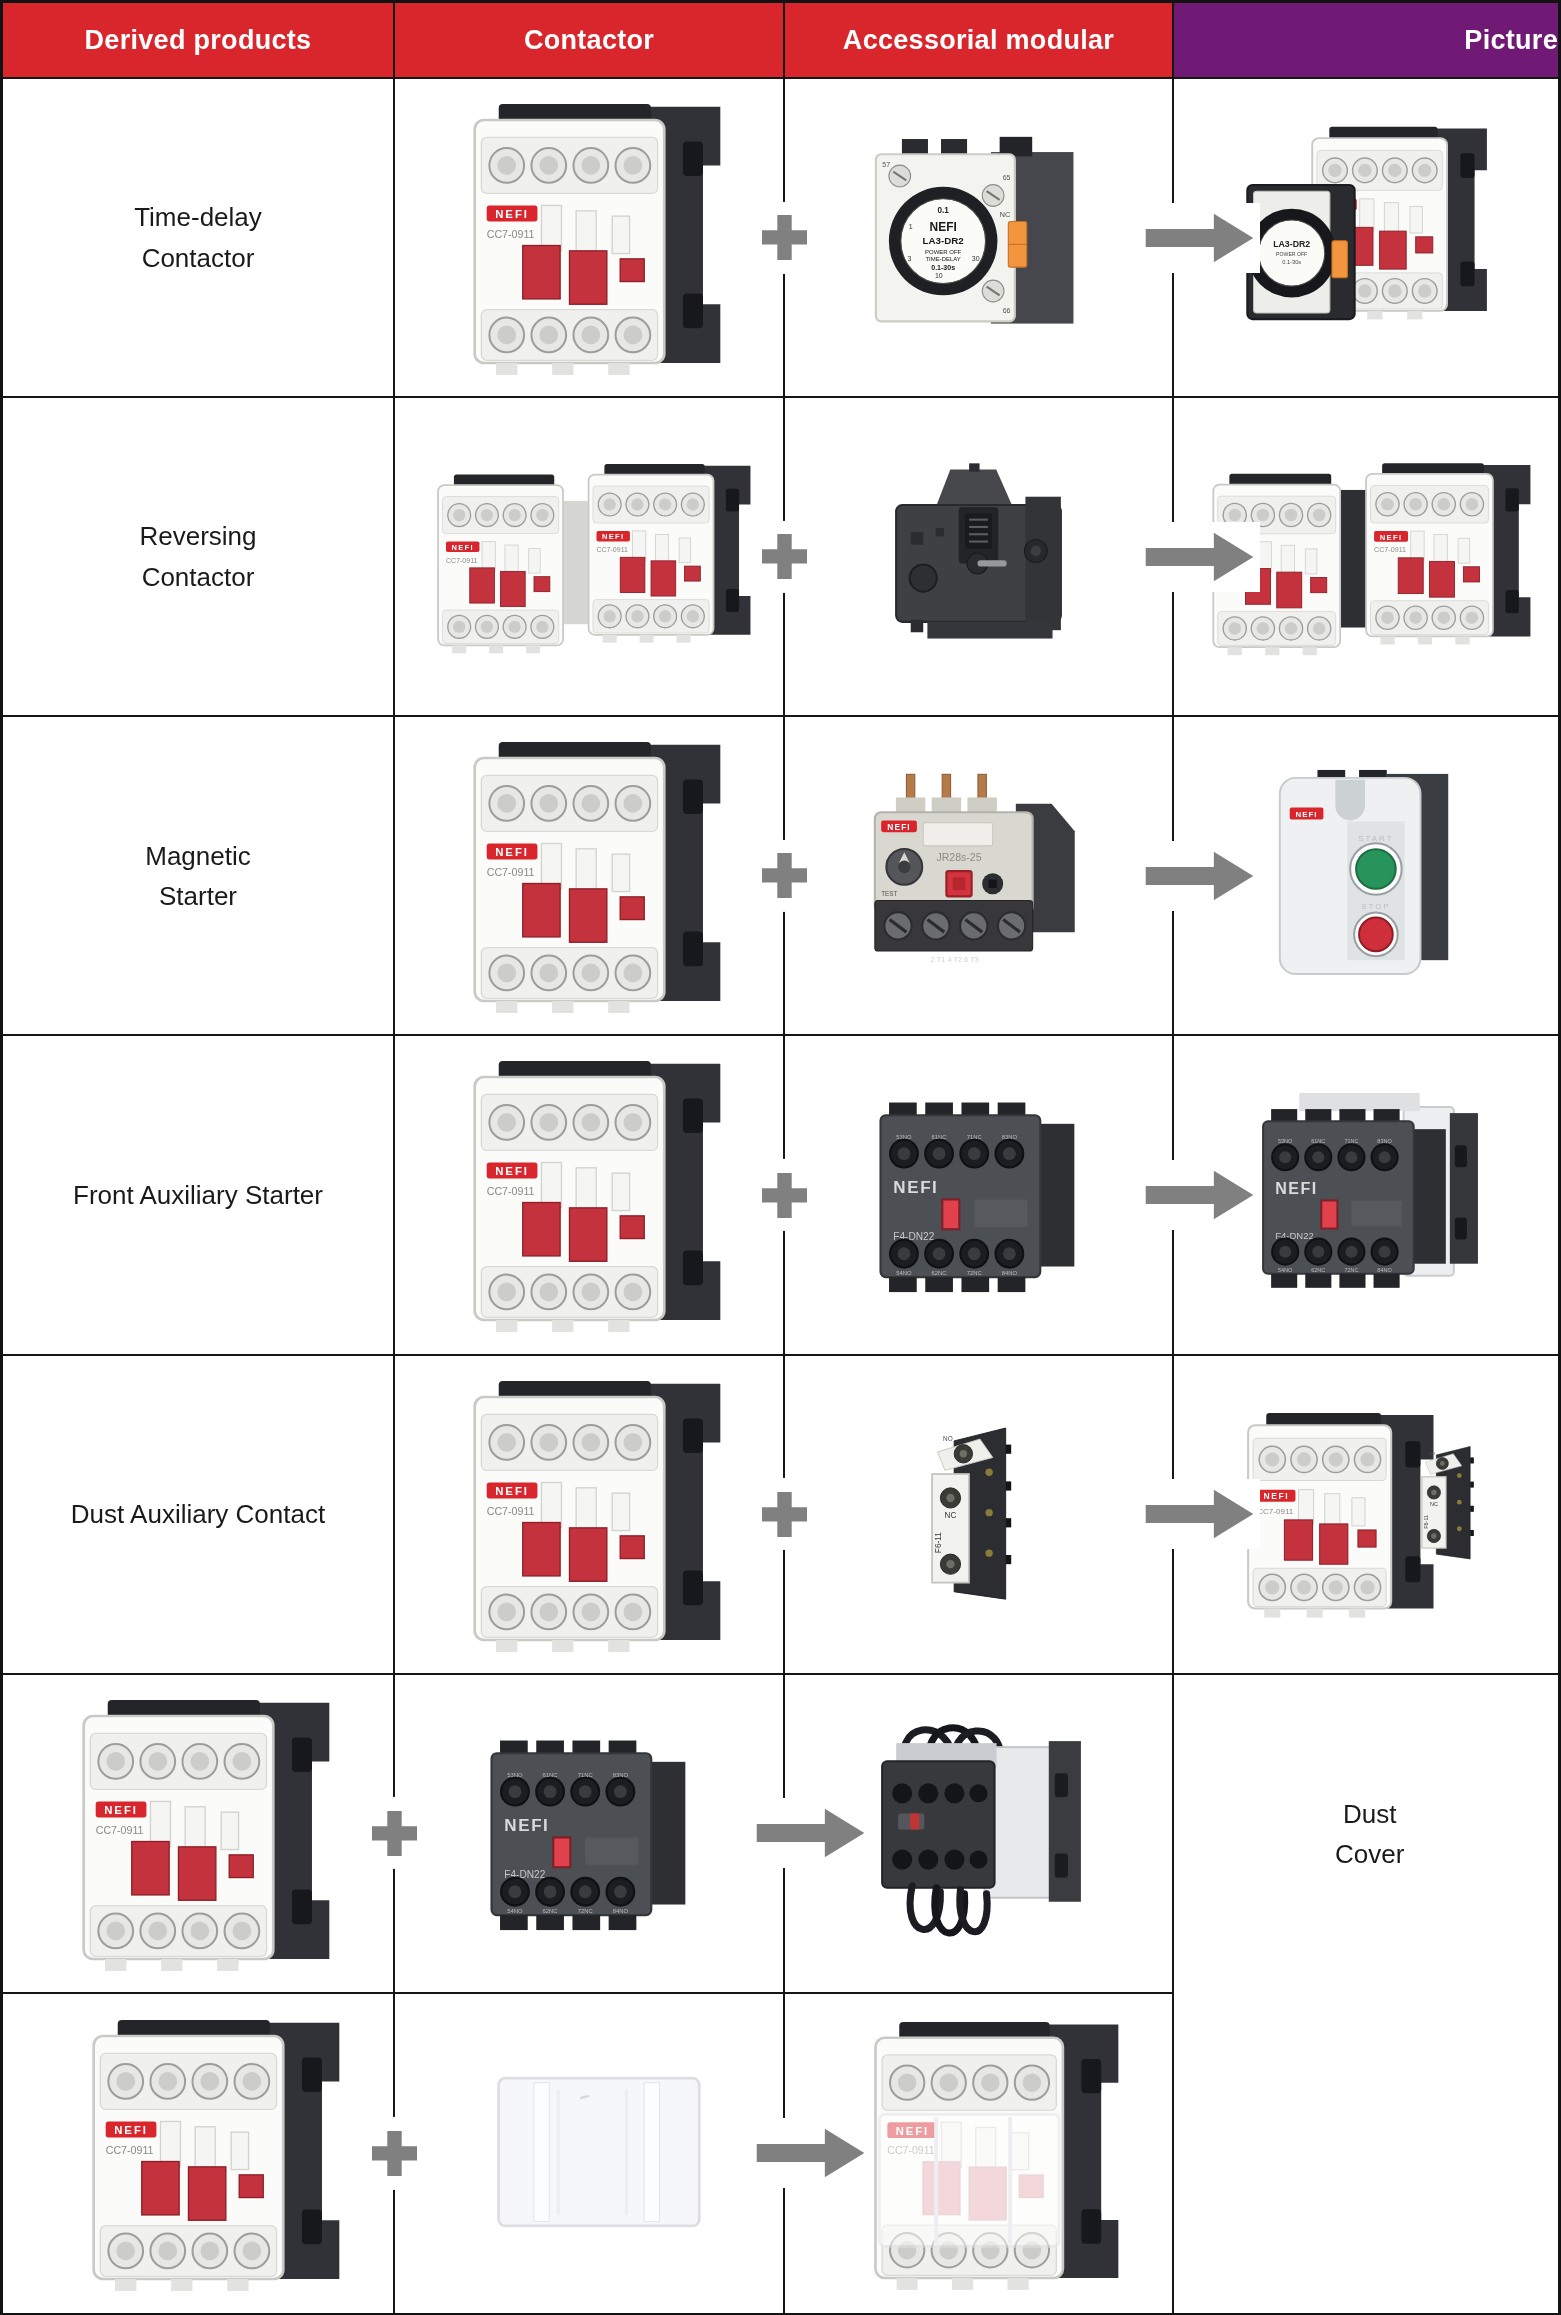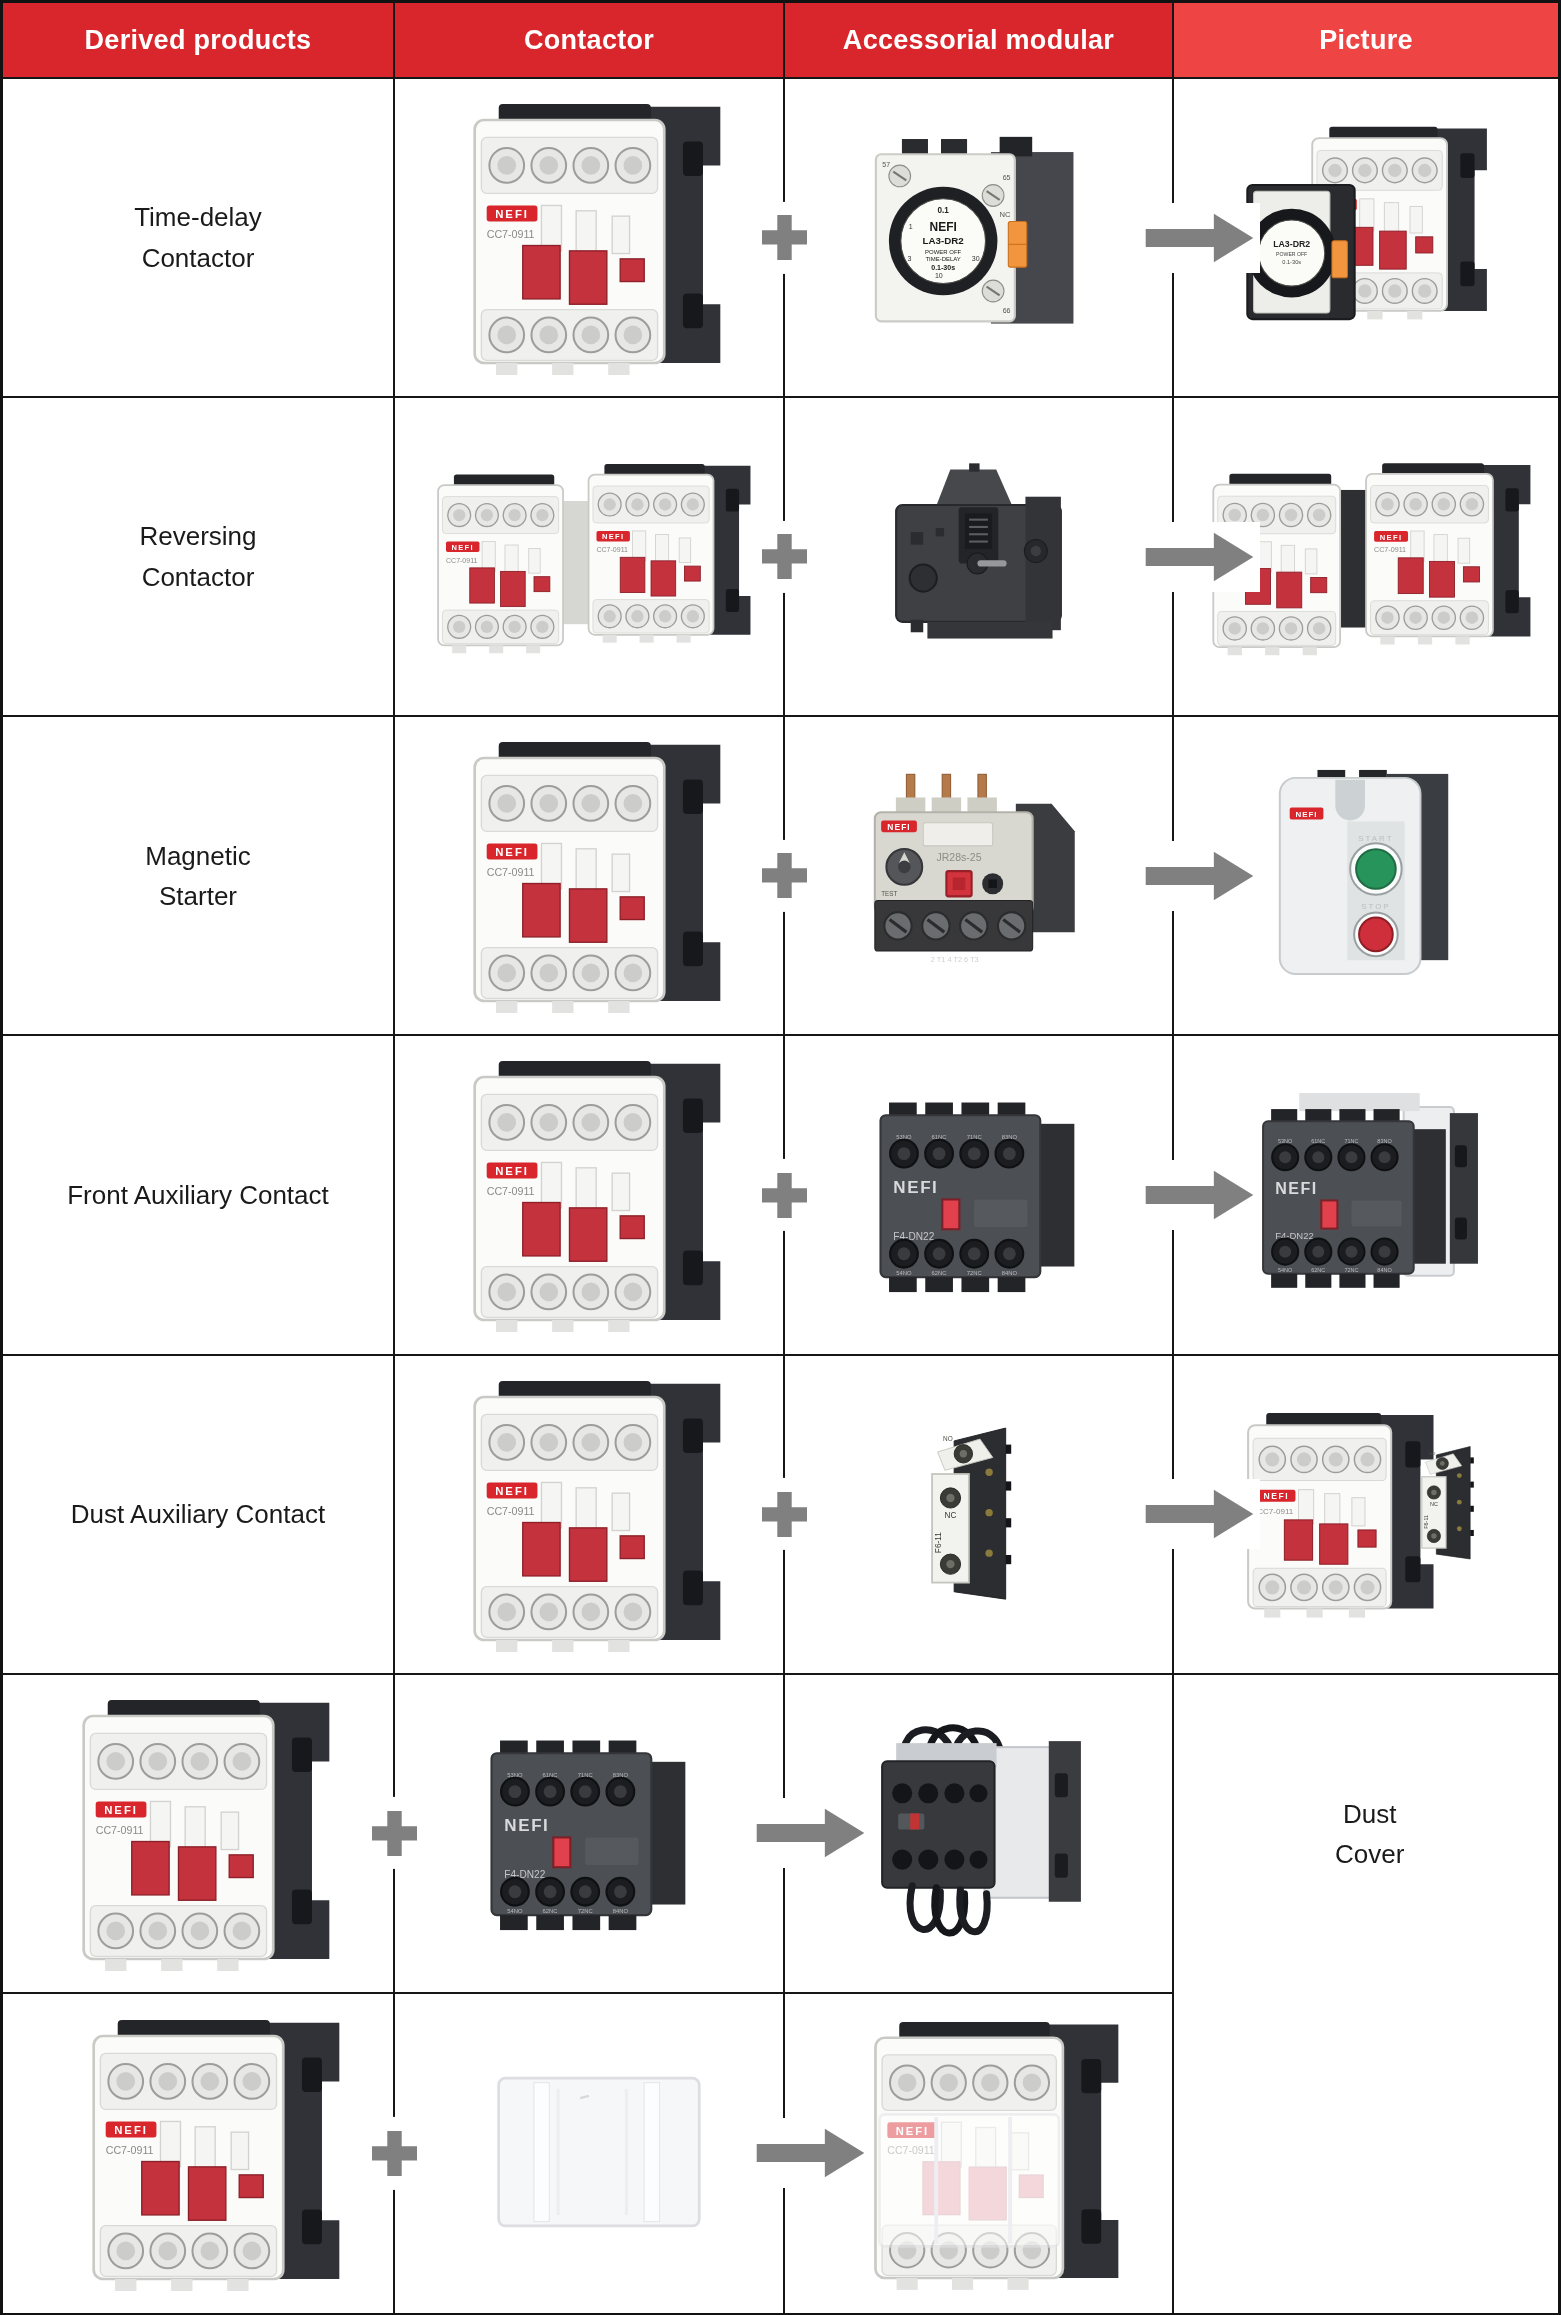--- a/index.html
+++ b/index.html
@@ -53,21 +53,21 @@
 <div id="grid">
   <div class="cell hd" style="background: rgb(216, 38, 44); color: rgb(255, 255, 255);">
       <span>Derived products</span>
     </div>
   <div class="cell hd" style="background: rgb(216, 38, 44); color: rgb(255, 255, 255);">
       <span>Contactor</span>
     </div>
   <div class="cell hd" style="background: rgb(216, 38, 44); color: rgb(255, 255, 255); text-align: center;">
       <span>Accessorial modular</span>
     </div>
-  <div class="cell hd" style="background: #ef4444; color: rgb(255, 255, 255);">
+  <div class="cell hd" style="background: #701a75; color: rgb(255, 255, 255); justify-content: flex-end;">
       <span>Picture</span>
     </div>
 <div class="cell label-cell">Time-delay
 Contactor</div>
     <div class="cell">
       <div class="figure">
         <svg viewBox="0 0 200 212" width="267">
           <path d="M136 8h62v44h-13v104h13v44h-62z" fill="#303237"></path>
     <rect x="170" y="34" width="15" height="26" rx="3" fill="#17181b"></rect>
     <rect x="170" y="148" width="15" height="26" rx="3" fill="#17181b"></rect>
@@ -485,21 +485,21 @@
     <rect x="88" y="58" width="58" height="140" fill="#dfe3e4"></rect>
     <text x="117" y="78" font-size="8" fill="#b9bec0" text-anchor="middle" letter-spacing="2">START</text>
     <circle cx="117" cy="106" r="26" fill="#fafbfb" stroke="#9aa0a2" stroke-width="2"></circle>
     <circle cx="117" cy="106" r="20" fill="#27945c" stroke="#1f6b43" stroke-width="2"></circle>
     <text x="117" y="146" font-size="8" fill="#b9bec0" text-anchor="middle" letter-spacing="2">STOP</text>
     <circle cx="117" cy="172" r="22" fill="#fafbfb" stroke="#9aa0a2" stroke-width="2"></circle>
     <circle cx="117" cy="172" r="17" fill="#cf2f3a" stroke="#8e1e26" stroke-width="2"></circle>
         </svg>
       </div>
     </div>
-    <div class="cell label-cell">Front Auxiliary Contact</div>
+    <div class="cell label-cell">Front Auxiliary Starter</div>
     <div class="cell">
       <div class="figure">
         <svg viewBox="0 0 200 212" width="267">
           <path d="M136 8h62v44h-13v104h13v44h-62z" fill="#303237"></path>
     <rect x="170" y="34" width="15" height="26" rx="3" fill="#17181b"></rect>
     <rect x="170" y="148" width="15" height="26" rx="3" fill="#17181b"></rect>
           <rect x="32" y="6" width="114" height="20" rx="3" fill="#232529"></rect>
   <rect x="14" y="18" width="142" height="182" rx="7" fill="#fbfbfa" stroke="#c9c9c6" stroke-width="2"></rect>
   <rect x="19" y="31" width="132" height="42" rx="4" fill="#f0f0ee" stroke="#d9d9d6"></rect>
           <circle cx="38" cy="52" r="13" fill="#e7e7e5" stroke="#9d9d9a" stroke-width="1.5"></circle>

